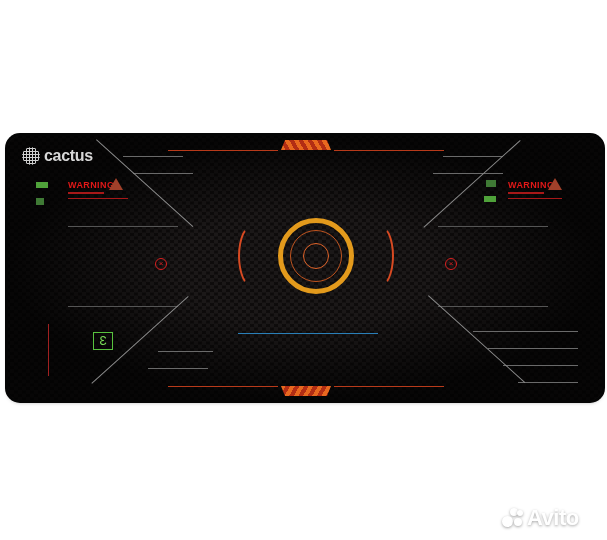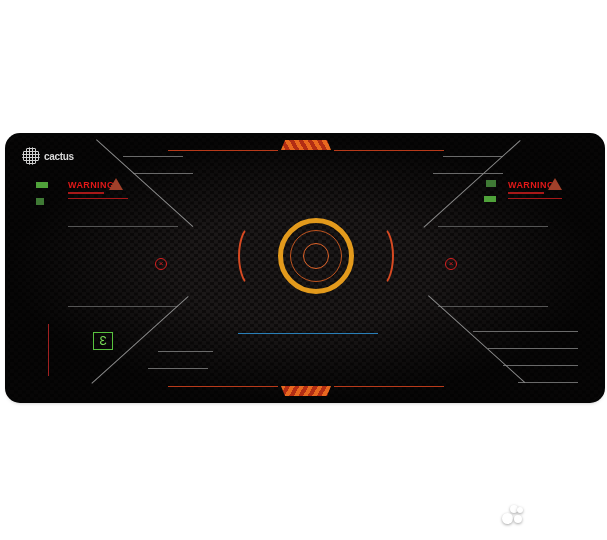--- a/index.html
+++ b/index.html
@@ -7,21 +7,21 @@
   .pad{position:absolute;left:8px;top:136px;width:594px;height:264px;border-radius:12px;background:#0d0b0b;
        box-shadow:0 0 0 3px #050505, 0 2px 4px rgba(0,0,0,0.4);overflow:hidden;}
   .hex{position:absolute;inset:0;
        background-image:radial-gradient(circle at 4px 4px,#1d1a1a 2.3px,transparent 2.6px),
                         radial-gradient(circle at 4px 4px,#1d1a1a 2.3px,transparent 2.6px);
        background-size:8px 7px,8px 7px;background-position:0 0,4px 3.5px;opacity:.9;}
   .vign{position:absolute;inset:0;background:radial-gradient(ellipse at 50% 50%,rgba(0,0,0,0) 30%,rgba(0,0,0,.75) 70%);}
   .logo{position:absolute;left:14px;top:11px;display:flex;align-items:center;gap:4px;}
   .logo-dot{width:18px;height:18px;border-radius:50%;
      background-image:radial-gradient(circle,#cfcfcf 1px,transparent 1.3px);background-size:3px 3px;}
-  .logo-text{color:#d8d8d8;font-size:10px;font-weight:bold;letter-spacing:-0.3px;}
+  .logo-text{color:#d8d8d8;font-size:16px;font-weight:bold;letter-spacing:-0.3px;}
   .warn{position:absolute;top:44px;font-size:9px;font-weight:bold;color:#e01818;letter-spacing:.4px;}
   .warn-bar{position:absolute;height:2px;background:#a81818;}
   .tri{position:absolute;width:0;height:0;border-left:7px solid transparent;border-right:7px solid transparent;border-bottom:12px solid #a0402a;}
   .gbox{position:absolute;background:#4fa23a;}
   .line{position:absolute;height:1px;background:#6a6a6a;}
   .diag{position:absolute;width:1px;background:#8a8a8a;transform-origin:top left;}
   .reticle{position:absolute;left:270px;top:82px;width:76px;height:76px;border-radius:50%;
      border:5px solid #e39a1c;box-sizing:border-box;}
   .reticle2{position:absolute;left:282px;top:94px;width:52px;height:52px;border-radius:50%;border:1px solid #c0541f;box-sizing:border-box;}
   .reticle3{position:absolute;left:295px;top:107px;width:26px;height:26px;border-radius:50%;border:1px solid #e0642a;box-sizing:border-box;}
@@ -108,13 +108,14 @@
   <div class="gicon">Ɛ</div>
 </div>
 
 <div class="avito">
   <div class="av-dots">
     <span style="left:8px;top:0;width:8px;height:8px;"></span>
     <span style="left:15px;top:2px;width:6px;height:6px;"></span>
     <span style="left:0;top:8px;width:11px;height:11px;"></span>
     <span style="left:12px;top:10px;width:8px;height:8px;"></span>
   </div>
+  <span class="av-text">Avito</span>
 </div>
 
 </body></html>

